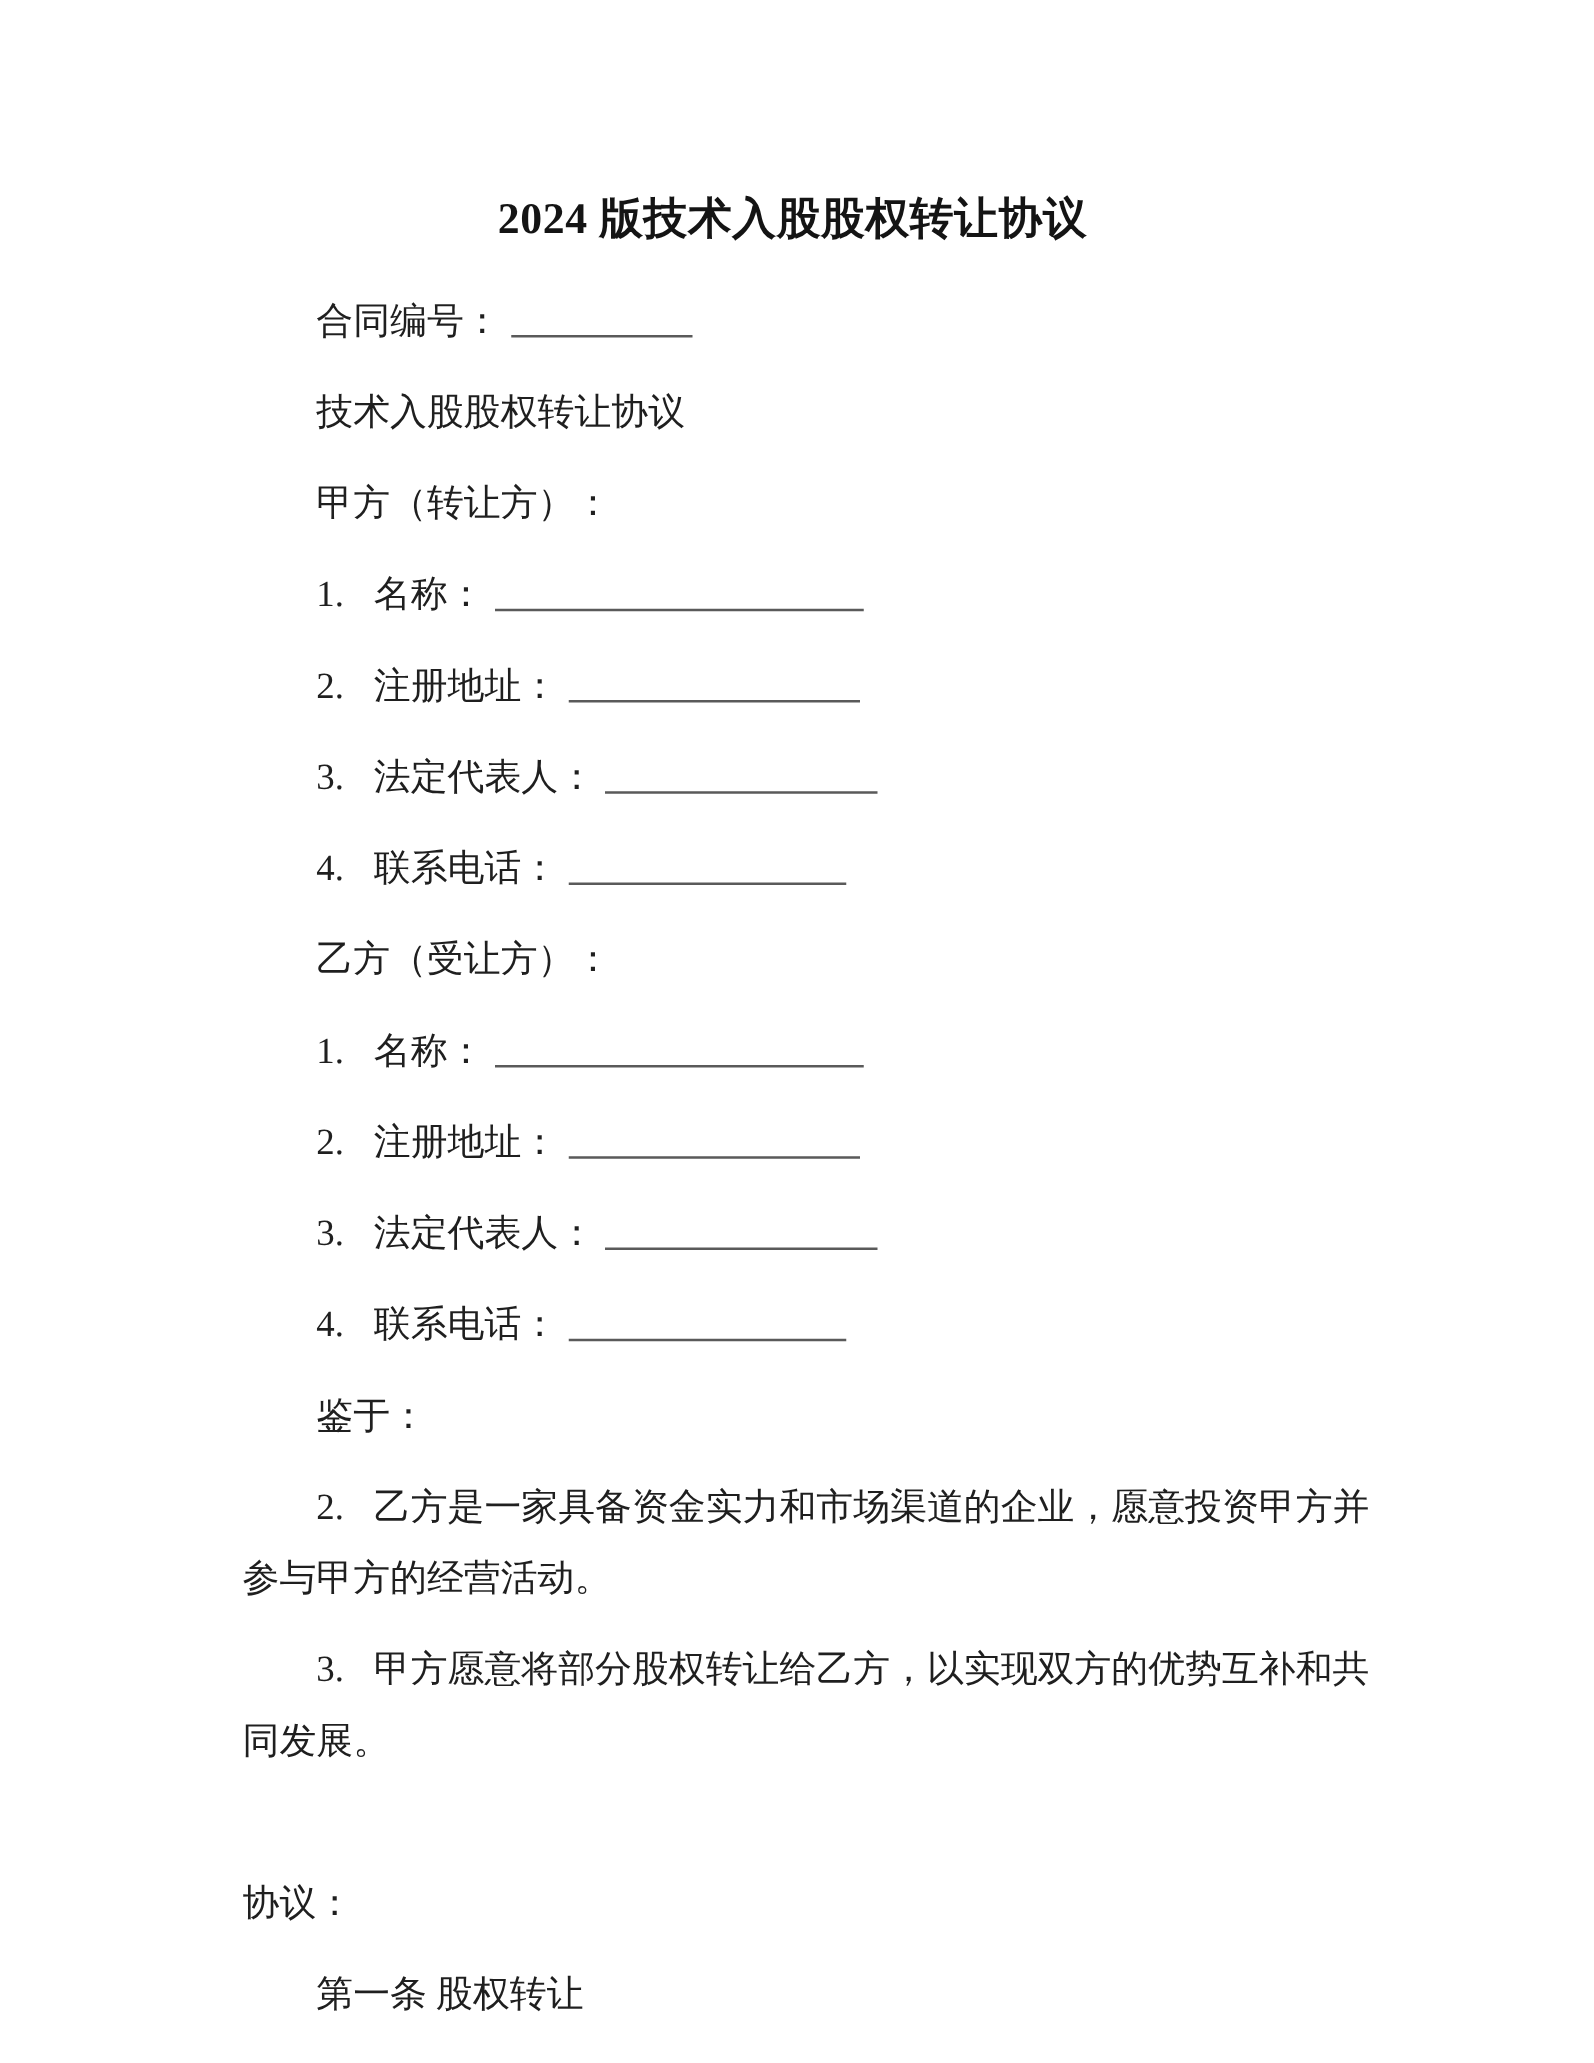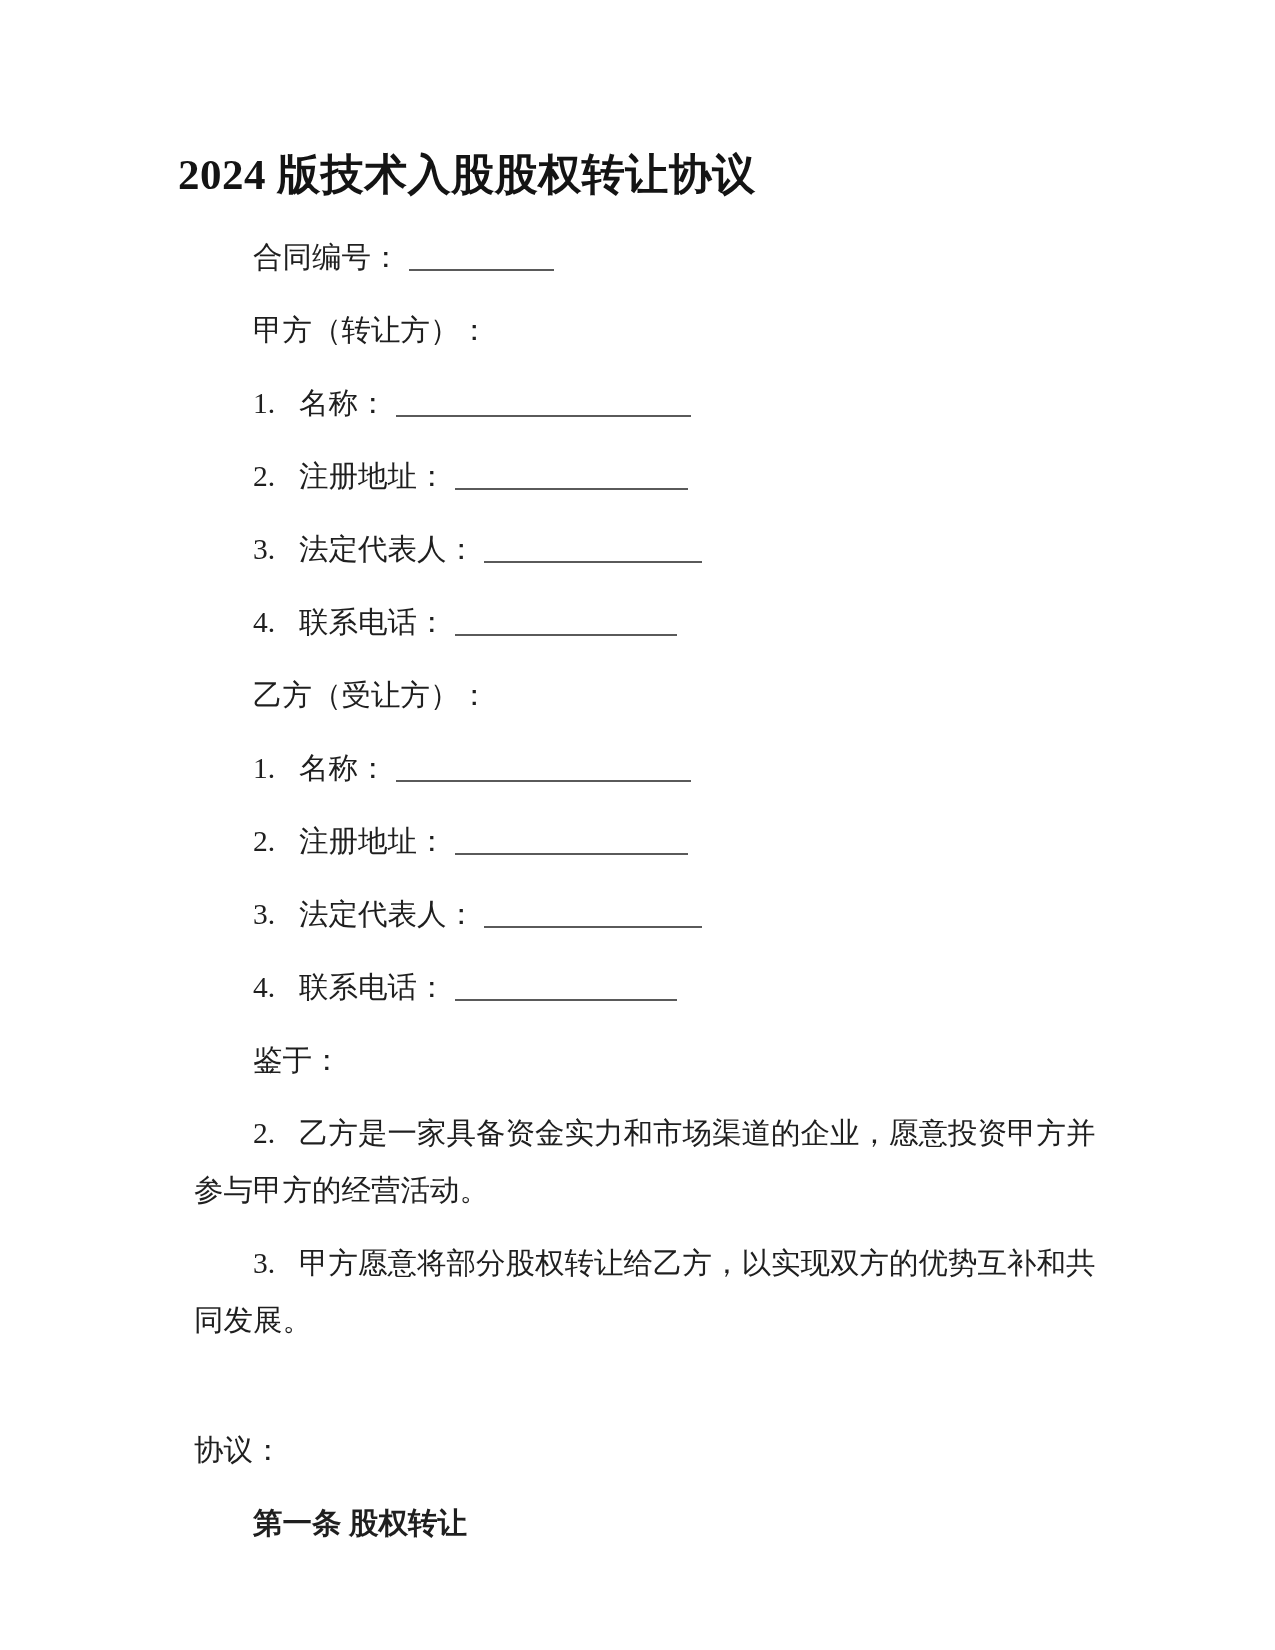--- a/index.html
+++ b/index.html
@@ -14,24 +14,24 @@
     margin: 0 auto;
     background: #ffffff;
     box-sizing: border-box;
     padding: 146px 185px 0 178px;
     overflow: hidden;
     font-family: "Liberation Serif", "DejaVu Serif", serif;
     color: #1f1f1f;
   }
   .doc-title {
     margin: 0 0 26px 0;
-    font-size: 43px;
+    font-size: 35px;
     line-height: 57px;
     font-weight: 700;
-    text-align: left;
+    text-align: center;
     color: #141414;
     white-space: nowrap;
     letter-spacing: 0.5px;
   }
   p.line {
     margin: 16px;
     font-size: 29.5px;
     line-height: 57px;
     text-indent: 59px;
     white-space: nowrap;
@@ -48,31 +48,32 @@
     border-bottom: 2px solid #5a5a5a;
     vertical-align: -4px;
   }
   .ml { margin-left: 8px; }
   .w145 { width: 145px; }
   .w295 { width: 295px; }
   .w233 { width: 233px; }
   .w218 { width: 218px; }
   .w222 { width: 222px; }
   .w92  { width: 92px; }
-  .section-heading { font-weight: 700; color: #141414; }
+  .section-heading { font-weight: 400; color: #141414; }
 </style>
 </head>
 <body>
 
 <div class="page">
 
   <h1 class="doc-title">2024 版技术入股股权转让协议</h1>
 
   <p class="line"><span>合同编号：</span><span class="blank w145 ml"></span></p>
 
+  <p class="line">技术入股股权转让协议</p>
 
   <p class="line">甲方（转让方）：</p>
 
   <p class="line"><span class="num">1.</span><span>名称：</span><span class="blank w295 ml"></span></p>
 
   <p class="line"><span class="num">2.</span><span>注册地址：</span><span class="blank w233 ml"></span></p>
 
   <p class="line"><span class="num">3.</span><span>法定代表人：</span><span class="blank w218 ml"></span></p>
 
   <p class="line"><span class="num">4.</span><span>联系电话：</span><span class="blank w222 ml"></span></p>

